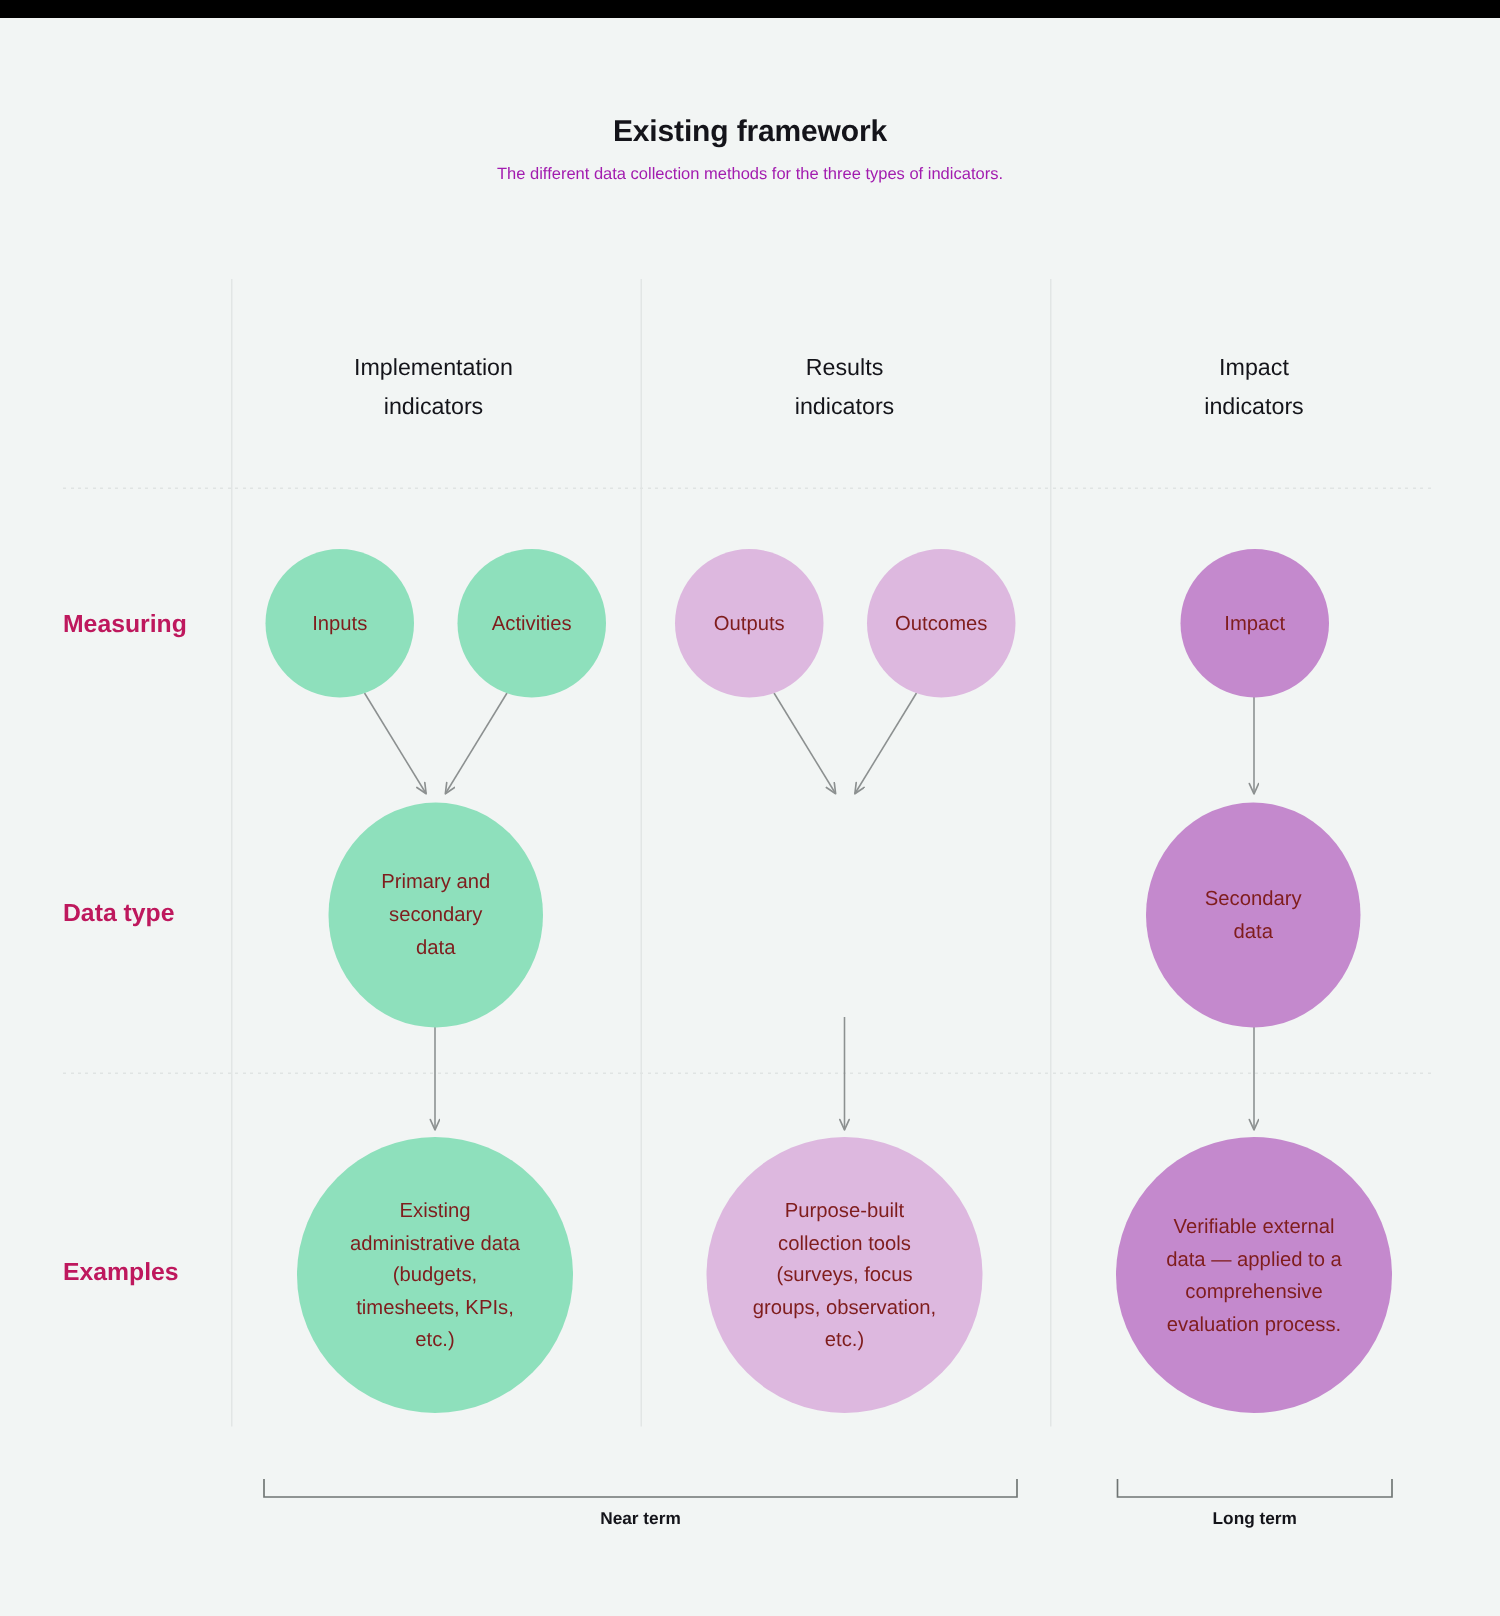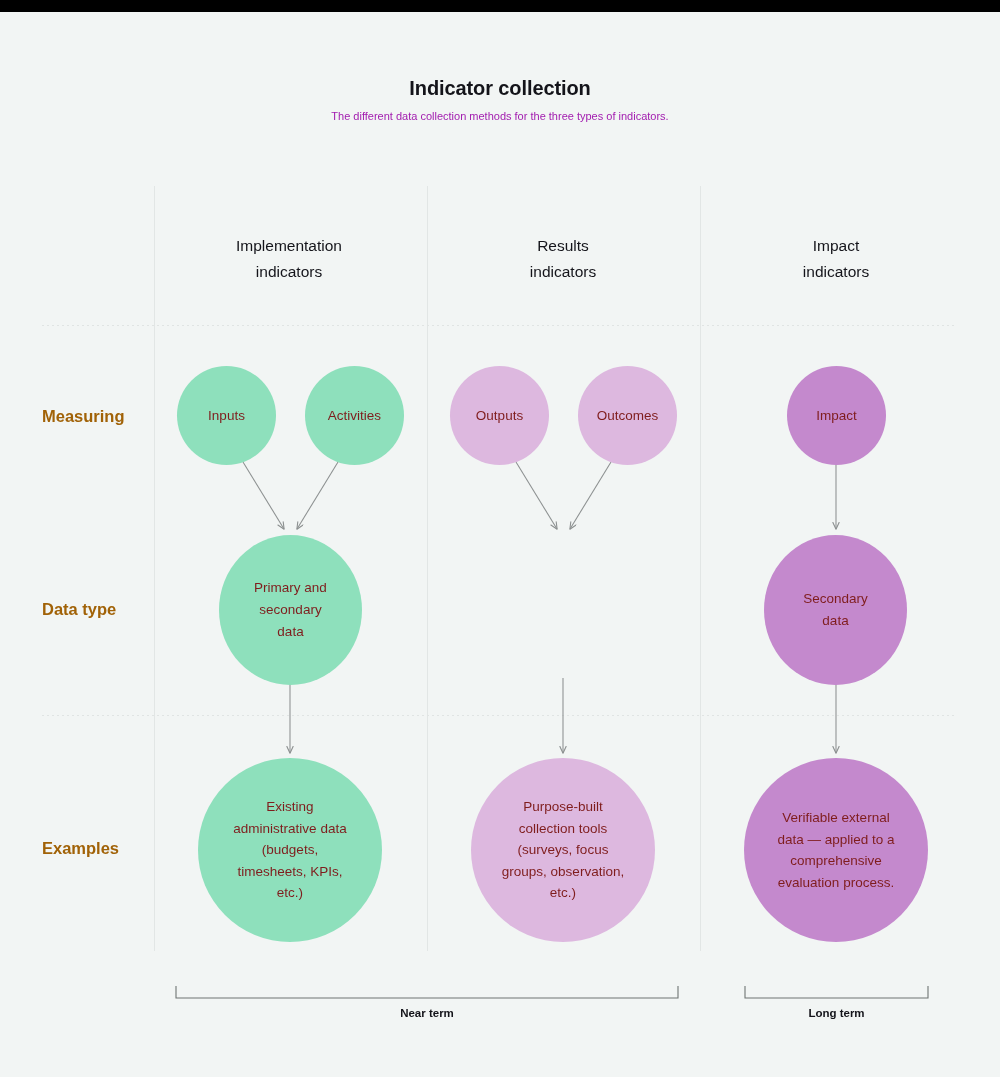--- a/index.html
+++ b/index.html
@@ -33,21 +33,21 @@
   
   .colhead {
     position: absolute; top: 233px; width: 220px;
     text-align: center; font-size: 15.5px; font-weight: 500; color: #14141a;
     line-height: 26px;
   }
 
   
   .rowlabel {
     position: absolute; left: 42px; width: 120px;
-    font-size: 16.5px; font-weight: 700; color: #a16207;
+    font-size: 16.5px; font-weight: 700; color: #be185d;
   }
 
   
   .circle {
     position: absolute; border-radius: 50%;
     display: flex; align-items: center; justify-content: center;
     text-align: center; color: #7f1d1d;
     line-height: 21px;
   }
   .circle.green  { background: #8ee0bc; }
@@ -66,21 +66,21 @@
     text-align: center;
   }
 </style>
 </head>
 <body>
 
 <div id="root">
 
   <div class="topbar"></div>
 
-  <div class="title">Indicator collection</div>
+  <div class="title">Existing framework</div>
   <div class="subtitle">The different data collection methods for the three types of indicators.</div>
 
   <div class="vline" style="left:154px; top:186px; height:765px;"></div>
   <div class="vline" style="left:427px; top:186px; height:765px;"></div>
   <div class="vline" style="left:700px; top:186px; height:765px;"></div>
 
   <div class="hdots" style="top:325px;"></div>
   <div class="hdots" style="top:715px;"></div>
 
   <div class="colhead" style="left:179px;">

